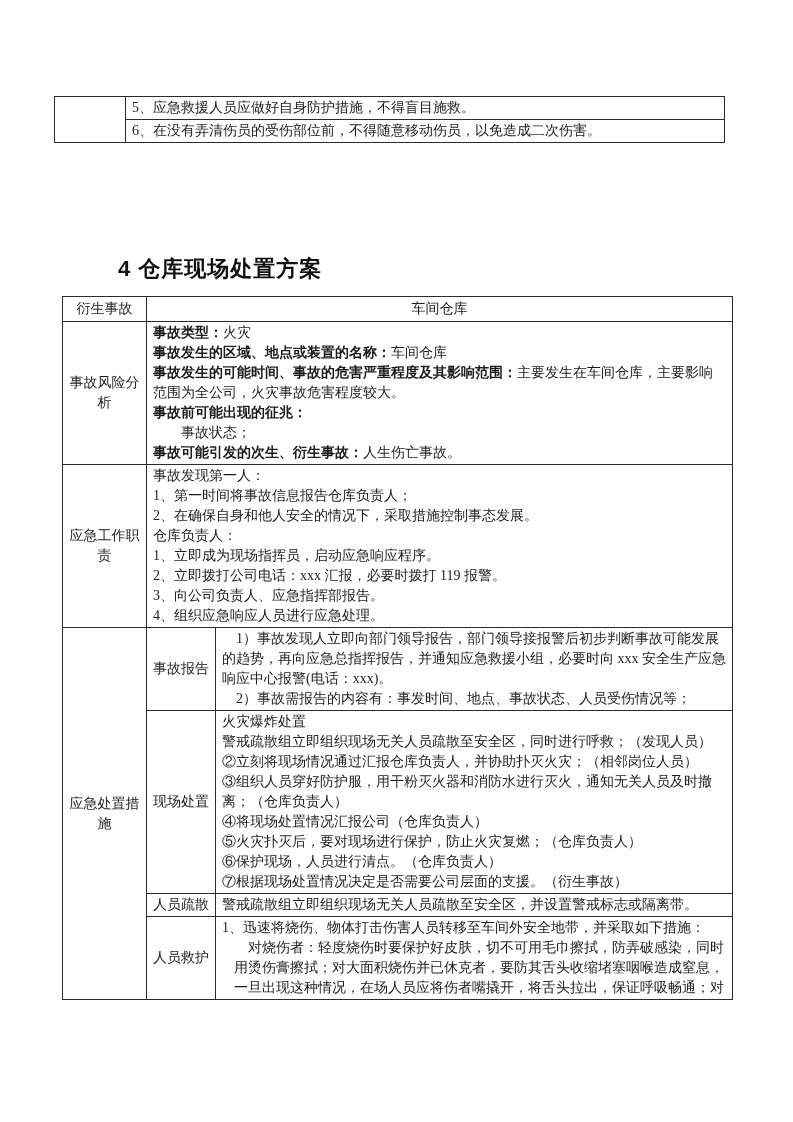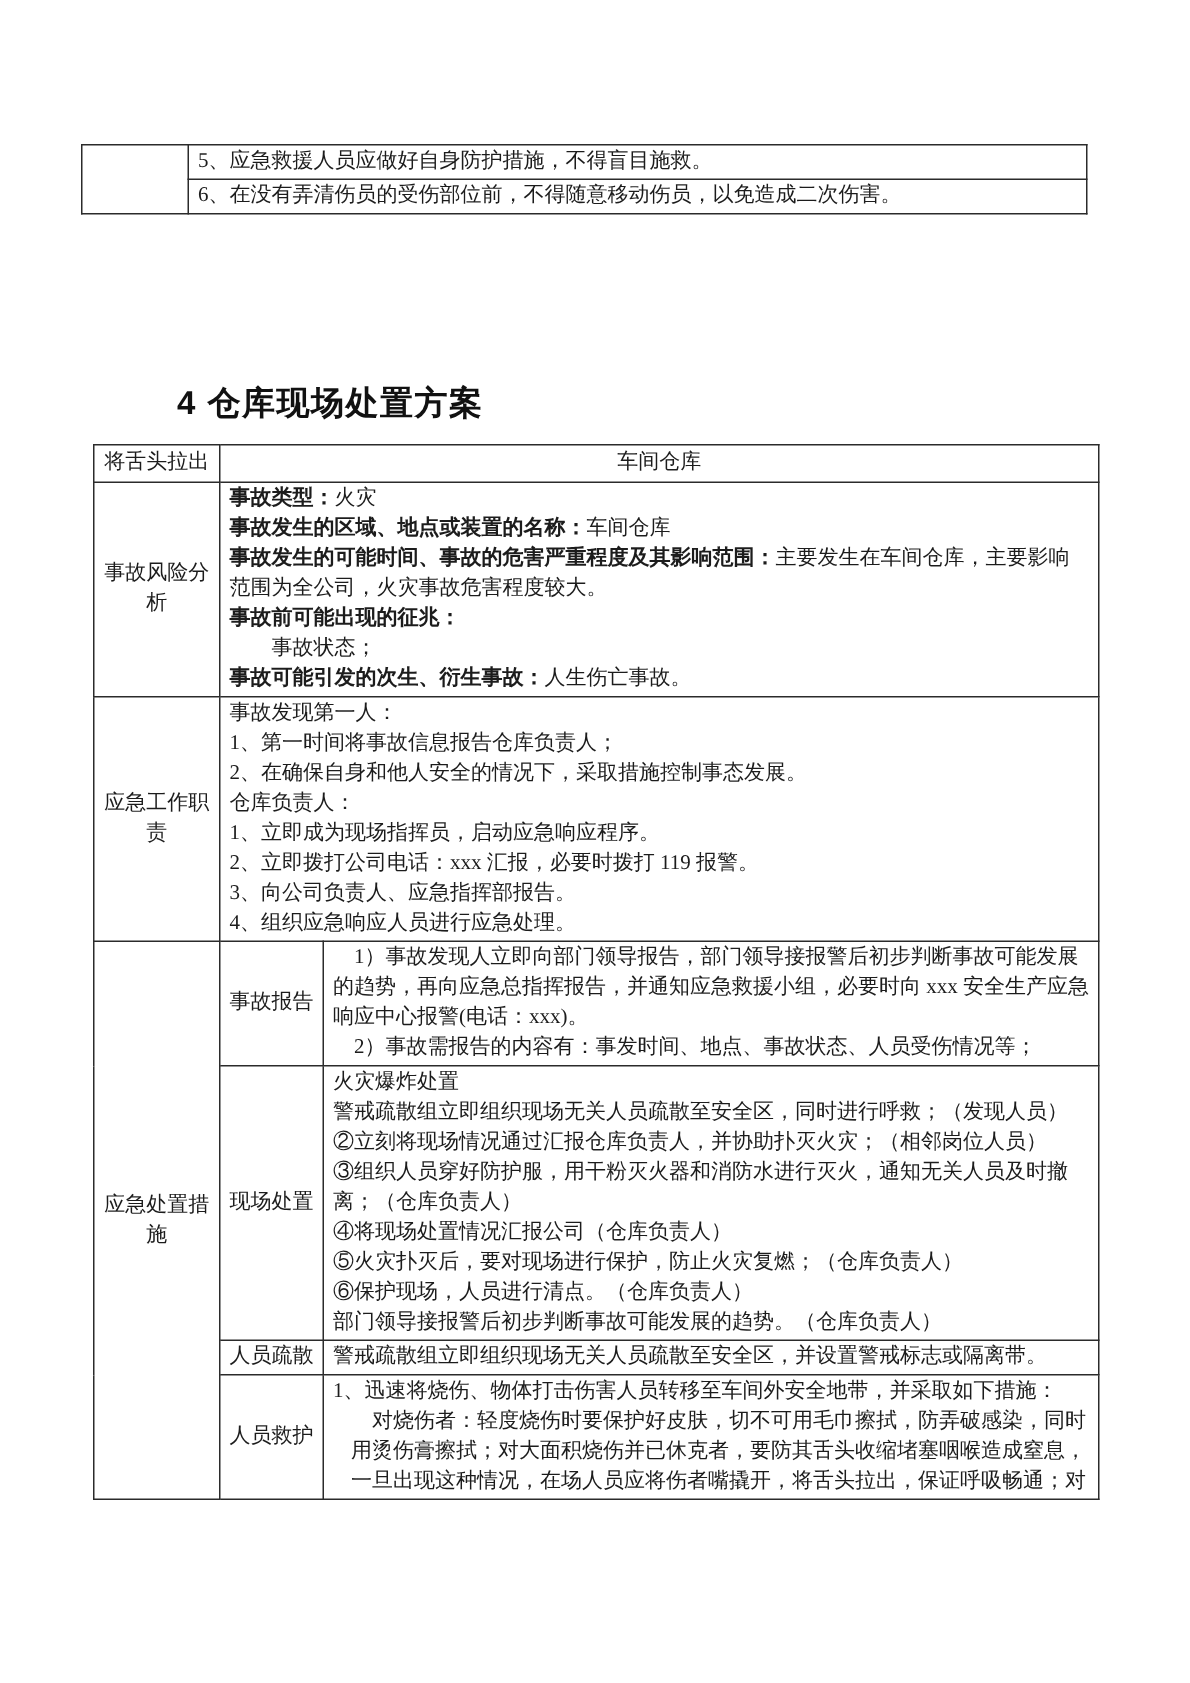--- a/index.html
+++ b/index.html
@@ -53,21 +53,21 @@
 
 <table class="doc-table main-table">
   <colgroup>
       <col style="width:84px">
       <col style="width:69px">
       <col style="width:517px">
     </colgroup>
 
   <tbody>
       <tr>
-    <td class="label-cell hdr">将舌头拉出</td>
+    <td class="label-cell hdr">衍生事故</td>
     <td class="hdr" colspan="2">车间仓库</td>
   </tr>
 
   <tr>
     <td class="label-cell">事故风险分析</td>
     <td colspan="2">
       <div class="line"><span class="b">事故类型：</span><span>火灾</span></div>
       <div class="line"><span class="b">事故发生的区域、地点或装置的名称：</span><span>车间仓库</span></div>
       <div class="line"><span class="b">事故发生的可能时间、事故的危害严重程度及其影响范围：</span><span>主要发生在车间仓库，主要影响范围为全公司，火灾事故危害程度较大。</span></div>
       <div class="line"><span class="b">事故前可能出现的征兆：</span></div>
@@ -102,21 +102,21 @@
   <tr>
     <td class="label-cell">现场处置</td>
     <td>
       <div class="line">火灾爆炸处置</div>
       <div class="line">警戒疏散组立即组织现场无关人员疏散至安全区，同时进行呼救；（发现人员）</div>
       <div class="line">②立刻将现场情况通过汇报仓库负责人，并协助扑灭火灾；（相邻岗位人员）</div>
       <div class="line">③组织人员穿好防护服，用干粉灭火器和消防水进行灭火，通知无关人员及时撤离；（仓库负责人）</div>
       <div class="line">④将现场处置情况汇报公司（仓库负责人）</div>
       <div class="line">⑤火灾扑灭后，要对现场进行保护，防止火灾复燃；（仓库负责人）</div>
       <div class="line">⑥保护现场，人员进行清点。（仓库负责人）</div>
-      <div class="line">部门领导接报警后初步判断事故可能发展的趋势。（仓库负责人）</div>
+      <div class="line">⑦根据现场处置情况决定是否需要公司层面的支援。（衍生事故）</div>
     </td>
   </tr>
 
   <tr>
     <td class="label-cell">人员疏散</td>
     <td>警戒疏散组立即组织现场无关人员疏散至安全区，并设置警戒标志或隔离带。</td>
   </tr>
 
   <tr>
     <td class="label-cell">人员救护</td>

